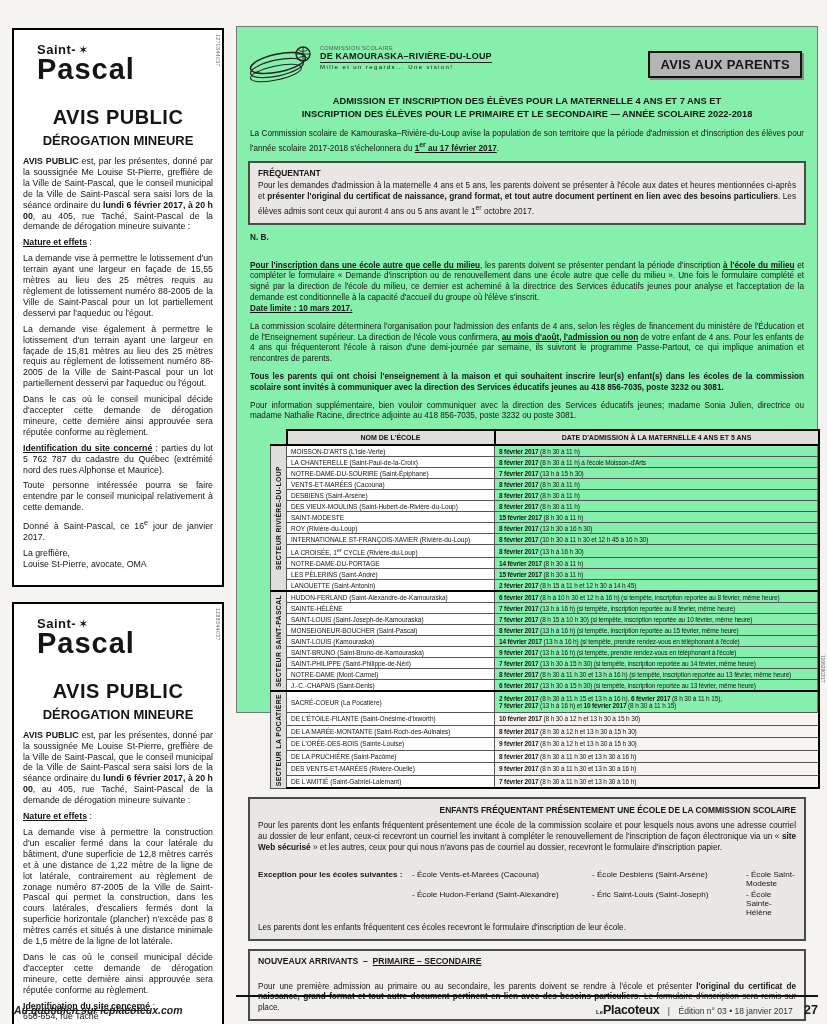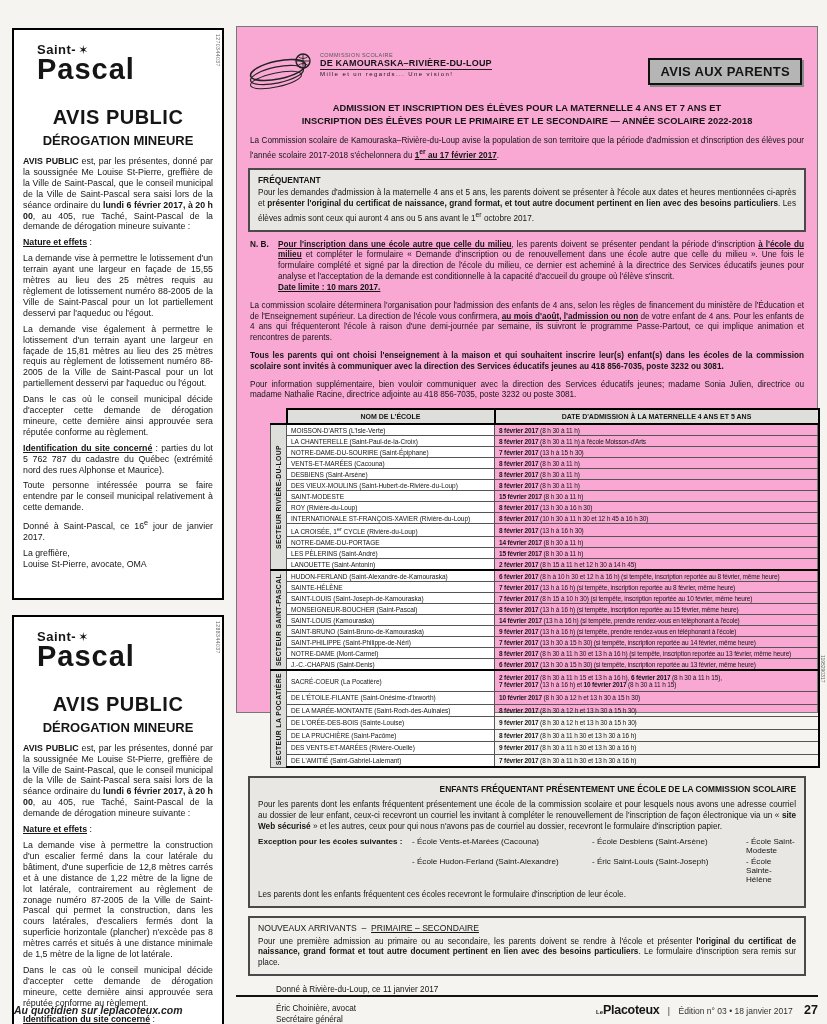--- a/index.html
+++ b/index.html
@@ -5,61 +5,61 @@
   html,body{margin:0;padding:0;}
   body{
     width:827px;height:1024px;position:relative;overflow:hidden;
     background:#f5f4f1;color:#151515;
     font-family:"Liberation Sans","DejaVu Sans",sans-serif;
     -webkit-font-smoothing:antialiased;
   }
   
   .left-col{position:absolute;left:12px;top:28px;width:212px;}
   .notice-box{
-    border:2px solid #000;background:#fff;padding:8px 9px 23px;
+    border:2px solid #000;background:#fff;padding:8px 9px 10px;
     margin-bottom:15px;position:relative;
   }
   .ad-code{
     position:absolute;top:4px;right:1px;
     writing-mode:vertical-rl;font-size:5px;color:#666;letter-spacing:.5px;
   }
   .sp-logo{position:relative;padding:2px 0 0 14px;height:58px;}
   .sp-logo .saint{font-size:13px;font-weight:bold;letter-spacing:.5px;}
   .sp-logo .burst{font-size:12px;margin-left:2px;}
   .sp-logo .pascal{font-size:29px;font-weight:bold;letter-spacing:1px;line-height:.9;margin-top:-2px;}
   .notice-title{text-align:center;font-size:20px;font-weight:bold;letter-spacing:.5px;margin:8px 0 4px;}
   .notice-subtitle{text-align:center;font-size:13px;font-weight:bold;margin:0 0 8px;}
   .notice-body p{
     font-size:8.8px;line-height:1.24;text-align:justify;margin:5px 0;
   }
   .notice-body p b u, .notice-body u{text-underline-offset:1px;margin-top:9px;}
   
   .right-col{
     position:absolute;left:236px;top:26px;width:582px;height:687px;
-    background:#f9a8d4;border:1px solid #777;box-sizing:border-box;
-    padding:25px 11px 6px;
+    background:#86efac;border:1px solid #777;box-sizing:border-box;
+    padding:18px 11px 6px;
   }
   .rc-header{display:flex;justify-content:space-between;align-items:flex-start;}
   .cs-logo{display:flex;align-items:flex-start;gap:6px;}
   .cs-logo svg{flex:0 0 auto;}
   .cs-text .org-small{font-size:5.5px;color:#555;letter-spacing:.4px;}
   .cs-text .org-name{font-size:9px;font-weight:bold;letter-spacing:.2px;border-bottom:1px solid #222;padding-bottom:1px;}
   .cs-text .tagline{font-size:6px;letter-spacing:1.4px;margin-top:1px;}
   .parents-badge{
     border:2px solid #111;background:#b5b5b5;box-shadow:2px 2px 0 #8b8b8b;
     font-size:13px;font-weight:bold;padding:4px 10px;letter-spacing:.3px;margin:6px 4px 0 0;
   }
   .main-title{text-align:center;font-weight:bold;font-size:9.3px;line-height:1.45;margin:10px 18px 7px;}
   .body-text{font-size:8.2px;line-height:1.32;text-align:justify;}
   .intro{margin:4px 2px 7px;}
   .gray-box{
     border:2px solid #4a4a4a;background:#e9e7e4;padding:5px 8px;margin:4px 0 8px;
   }
   .gray-box .box-heading{font-weight:bold;font-size:8.4px;margin-bottom:3px;}
-  .nb-block{display:flex;gap:6px;margin:2px 2px 7px;}
+  .nb-block{display:flex;gap:6px;margin:2px 2px 7px;flex-direction:column;}
   .nb-label{font-weight:bold;font-size:8.2px;flex:0 0 22px;}
   .paras p{margin:0 2px 7px;}
   
   table.admission{
     border-collapse:collapse;margin:2px 0 8px 22px;width:548px;table-layout:fixed;
   }
   table.admission th, table.admission td{
     border:1px solid #555;font-size:6.5px;padding:1.5px 4px;vertical-align:middle;
   }
   table.admission thead th{
@@ -76,23 +76,23 @@
   th.sector-cell div{
     writing-mode:vertical-rl;transform:rotate(180deg);
     font-size:6.8px;font-weight:bold;letter-spacing:.4px;margin:0 auto;white-space:nowrap;
   }
   tr.sector-first td, tr.sector-first th{border-top:2px solid #000;}
   table.admission tbody tr:last-child td, table.admission tbody tr:last-child th{border-bottom:2px solid #000;}
   td.date-cell:last-child{border-right:2px solid #000;}
   
   .enfants-title{text-align:right;font-weight:bold;font-size:8.4px;margin:1px 0 6px;}
   .sub-heading{font-weight:bold;text-decoration:underline;font-size:8.3px;margin:2px 0 4px;}
-  .exceptions{display:grid;grid-template-columns:150px 176px 150px 1fr;column-gap:4px;row-gap:2px;font-size:8.1px;margin:4px 0 6px;}
+  .exceptions{display:grid;grid-template-columns:150px 176px 150px 1fr;column-gap:4px;row-gap:2px;font-size:8.1px;margin:16px 0 6px;}
   .exceptions .exc-label{font-weight:bold;}
-  .nouveaux-heading{font-weight:normal;font-size:8.6px;margin-bottom:4px;}
+  .nouveaux-heading{font-weight:bold;font-size:8.6px;margin-bottom:16px;}
   .signoff{font-size:8.2px;margin:8px 0 8px 28px;line-height:1.35;}
   .signoff .sign-date{margin-bottom:8px;}
   .rc-adcode{position:absolute;right:-9px;bottom:30px;writing-mode:vertical-rl;font-size:5px;color:#666;}
   
   .footer-left{
     position:absolute;left:14px;bottom:8px;font-size:10.5px;font-style:italic;font-weight:bold;color:#222;text-align:right;
   }
   .footer-right{
     position:absolute;right:9px;bottom:6px;width:582px;text-align:right;
     border-top:2px solid #111;padding-top:3px;

